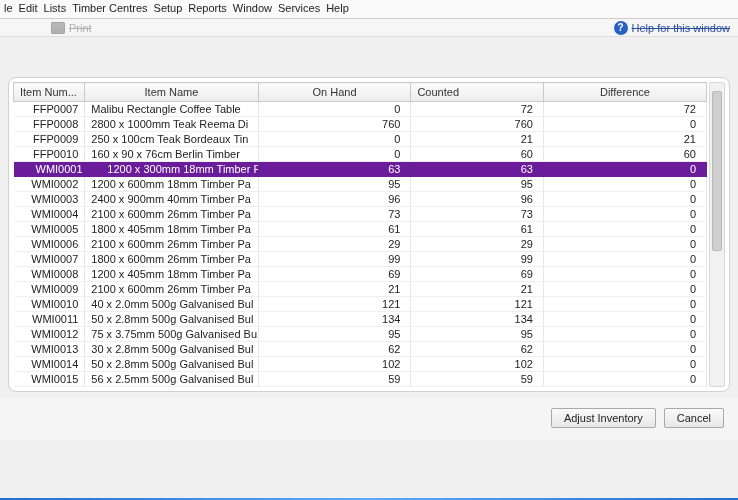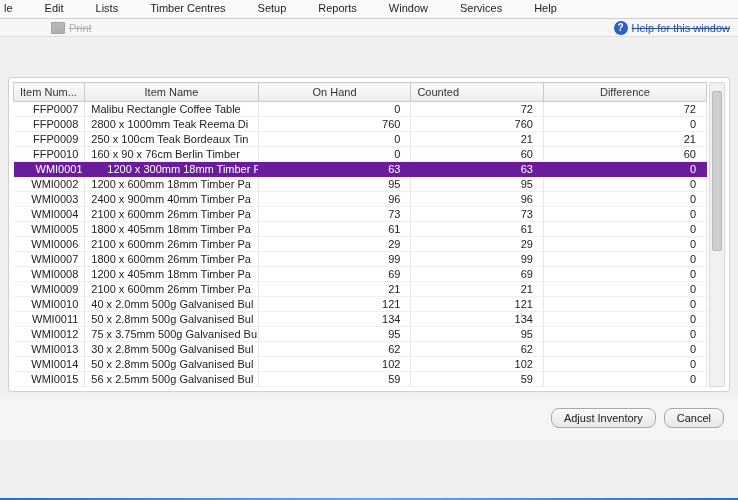--- a/index.html
+++ b/index.html
@@ -7,21 +7,21 @@
     margin: 0; padding: 0;
     width: 738px; height: 500px;
     font-family: Tahoma, Arial, sans-serif;
     font-size: 11px;
     background: #f0f0f0;
     overflow: hidden;
     color: #222;
   }
   .menubar {
     display: flex;
-    gap: 32px;
+    gap: 6px;
     padding: 2px 6px 4px 4px;
     background: #fafafa;
     border-bottom: 1px solid #ccc;
     font-size: 11px;
     color: #222;
   }
   .menubar span { cursor: default; }
   .toolbar-row {
     display: flex;
     justify-content: space-between;
@@ -43,21 +43,21 @@
   .help-icon {
     width:14px;height:14px;border-radius:50%;
     background:#2860c4;color:#fff;display:inline-flex;
     align-items:center;justify-content:center;font-weight:bold;font-size:10px;
   }
 
   .work-area {
     background:#fff;
     margin: 40px 8px 6px 8px;
     border: 1px solid #d0d0d0;
-    border-radius: 3px;
+    border-radius: 8px;
     position: relative;
   }
 
   .grid-wrap {
     position: relative;
     padding: 4px 22px 4px 4px; 
   }
   table {
     width: 100%;
     border-collapse: collapse;
@@ -113,21 +113,21 @@
   .button-row {
     display:flex;
     justify-content:flex-end;
     gap:8px;
     padding:10px 14px 12px;
     background:#f5f5f5;
   }
   .btn {
     background: linear-gradient(#fafafa,#e7e7e7);
     border:1px solid #a9a9a9;
-    border-radius:8px;
+    border-radius:2px;
     padding:3px 12px;
     font-size:11px;
     color:#222;
     cursor:default;
   }
   .bottom-bar {
     position:absolute; left:0; right:0; bottom:0; height:2px;
     background:linear-gradient(to right,#1e6fd6,#5aa9ff,#1e6fd6);
   }
 </style>

